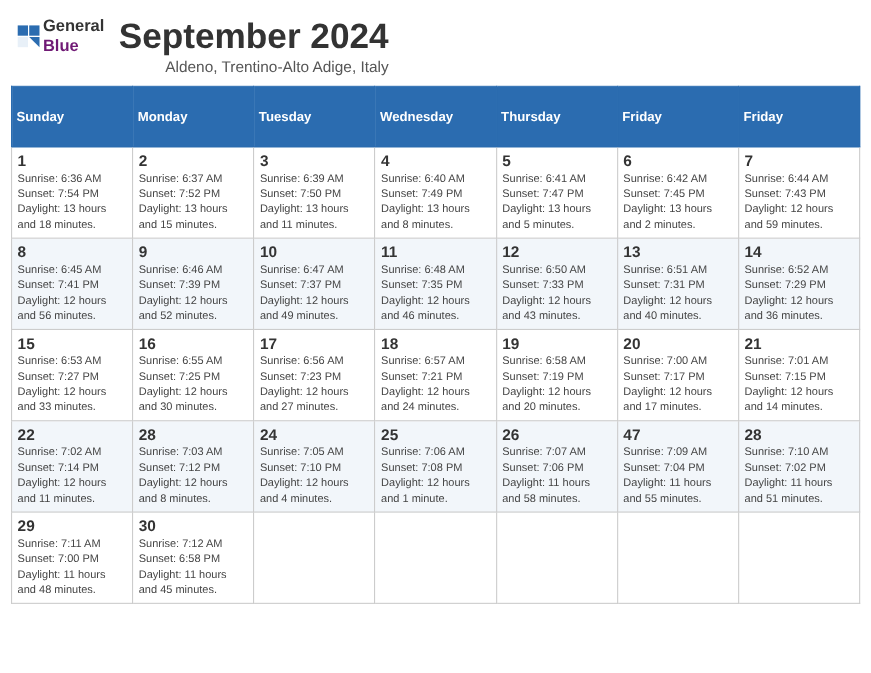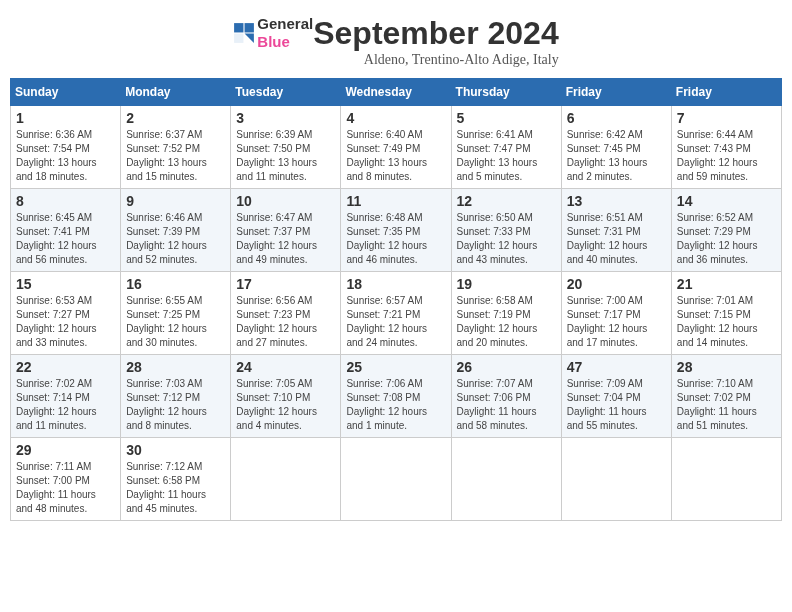--- a/index.html
+++ b/index.html
@@ -5,21 +5,21 @@
     * { margin: 0; padding: 0; box-sizing: border-box; }
     body {
       font-family: Arial, sans-serif;
       background: #fff;
       width: 792px;
       min-height: 612px;
       padding: 10px;
     }
     .header {
       display: flex;
-      justify-content: center;
+      justify-content: flex-start;
       align-items: flex-start;
       margin-bottom: 10px;
       padding: 5px 5px 0 5px;
     }
     .logo {
       display: flex;
       align-items: center;
       gap: 2px;
     }
     .logo-text {
@@ -27,40 +27,40 @@
       font-weight: bold;
       color: #333;
       line-height: 1.2;
     }
     .logo-icon {
       width: 22px;
       height: 22px;
     }
     .title-block {
       text-align: right;
+      margin-left: 13px;
     }
     .month-title {
       font-size: 32px;
       font-weight: bold;
       color: #333;
     }
     .location-title {
       font-size: 14px;
       color: #555;
-      font-family: Liberation Serif, serif;
     }
     .calendar-table {
       width: 100%;
       border-collapse: collapse;
       font-size: 10.5px;
     }
     .calendar-table th {
       background-color: #2b6cb0;
       color: #fff;
-      padding: 6px 4px;
+      padding: 20px 4px;
       text-align: left;
       font-size: 12px;
       font-weight: bold;
       border: 1px solid #2b6cb0;
     }
     .calendar-table td {
       border: 1px solid #ccc;
       vertical-align: top;
       padding: 4px 5px;
       width: 14.28%;
@@ -93,21 +93,21 @@
   <div class="logo">
     <svg class="logo-icon" viewBox="0 0 40 40">
       <rect x="0" y="0" width="40" height="40" fill="#fff"></rect>
       <rect x="2" y="2" width="17" height="17" fill="#2b6cb0"></rect>
       <rect x="21" y="2" width="17" height="17" fill="#2b6cb0"></rect>
       <rect x="2" y="21" width="17" height="17" fill="#e8f0f8"></rect>
       <polygon points="21,21 38,21 38,38" fill="#2b6cb0"></polygon>
     </svg>
     <div style="display:flex;flex-direction:column;line-height:1.1">
       <span class="logo-text">General</span>
-      <span class="logo-text" style="color:#ec4899">Blue</span>
+      <span class="logo-text" style="color:#701a75">Blue</span>
     </div>
   </div>
   <div class="title-block">
     <div class="month-title">September 2024</div>
     <div class="location-title">Aldeno, Trentino-Alto Adige, Italy</div>
   </div>
 </div>
 
 <table class="calendar-table">
   <thead>

